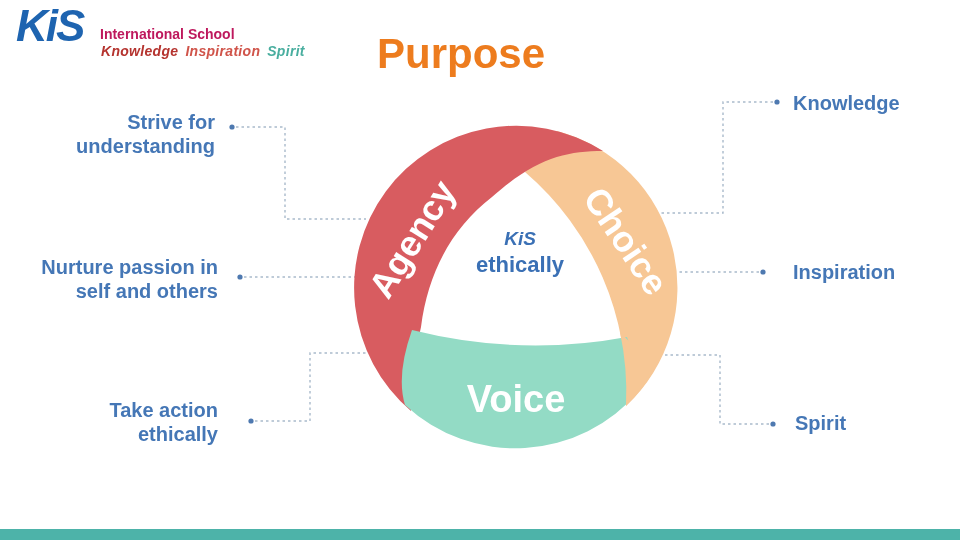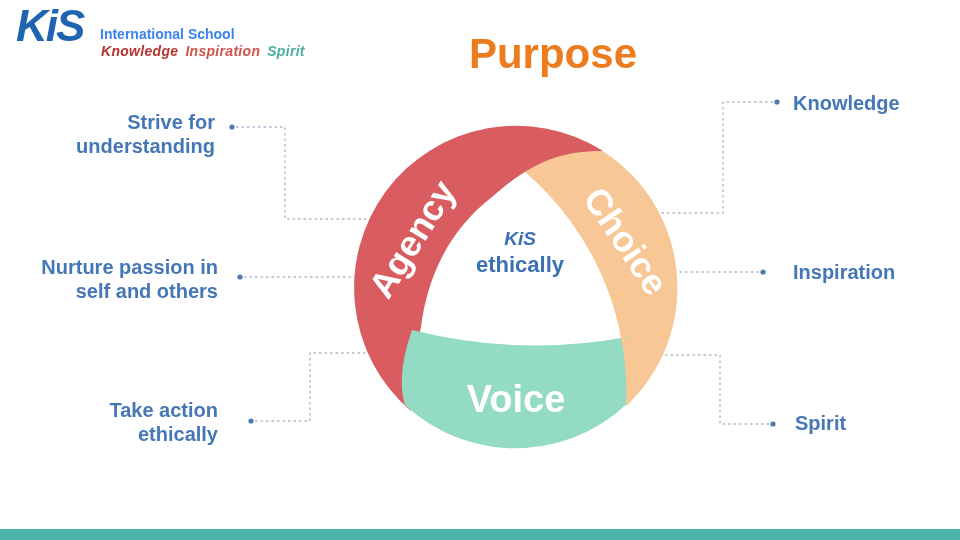--- a/index.html
+++ b/index.html
@@ -4,30 +4,30 @@
 <style>
   html,body{margin:0;padding:0;background:#ffffff;}
   #slide{
     position:relative;width:960px;height:540px;overflow:hidden;background:#ffffff;
     font-family:"Liberation Sans", sans-serif;
   }
   
   .logo{position:absolute;left:16px;top:8px;width:260px;height:60px;}
   .logo-mark{position:absolute;left:0;top:-4px;font-weight:bold;font-style:italic;
     color:#1E64B0;font-size:44px;letter-spacing:-2px;line-height:1;}
-  .logo-school{position:absolute;left:84px;top:18px;font-weight:bold;color:#3b82f6;
+  .logo-school{position:absolute;left:84px;top:18px;font-weight:bold;color:#be185d;
     font-size:14px;letter-spacing:0;}
   .logo-tagline{position:absolute;left:85px;top:35px;font-size:14px;font-style:italic;
     font-weight:bold;letter-spacing:.3px;}
   .logo-tagline span{margin-right:7px;}
   .tg-knowledge{color:#B5342F;}
   .tg-inspiration{color:#D0544A;}
   .tg-spirit{color:#49AE9F;}
   
-  .title{position:absolute;left:377px;top:30px;width:260px;text-align:right;
+  .title{position:absolute;left:377px;top:30px;width:260px;text-align:left;
     font-size:42px;font-weight:bold;color:#ED7C1E;}
   
   .side-label{position:absolute;font-weight:bold;color:#4577B6;font-size:20px;line-height:1.2;}
   .lbl-left{text-align:right;}
   .lbl-right{text-align:left;}
   .lbl-strive{right:745px;top:110px;width:220px;}
   .lbl-nurture{right:742px;top:255px;width:260px;}
   .lbl-take{right:742px;top:398px;width:220px;}
   .lbl-knowledge{left:793px;top:91px;}
   .lbl-inspiration{left:793px;top:260px;}

